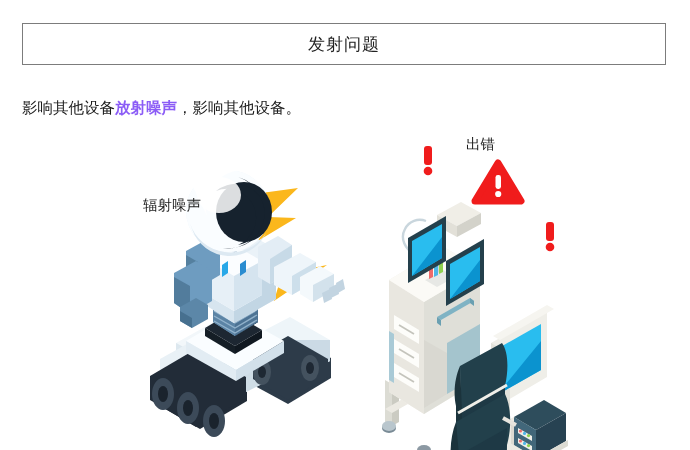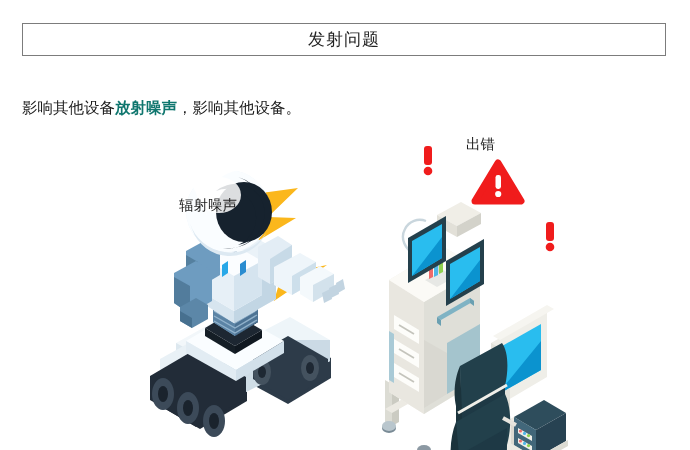--- a/index.html
+++ b/index.html
@@ -21,21 +21,21 @@
     inset: 0;
     background: #ffffff;
   }
 
   
   .title-box {
     position: absolute;
     left: 22px;
     top: 23px;
     width: 644px;
-    height: 33px;
+    height: 42px;
     box-sizing: border-box;
     border: 1px solid #7c7c7c;
     background: #ffffff;
     display: flex;
     align-items: center;
     justify-content: center;
   }
   .title-text {
     font-size: 17px;
     letter-spacing: 1px;
@@ -47,42 +47,42 @@
   .caption {
     position: absolute;
     left: 22px;
     top: 98px;
     font-size: 15.5px;
     line-height: 20px;
     color: #1b1b1b;
     white-space: nowrap;
   }
   .caption .hl {
-    color: #0f766e;
+    color: #8b5cf6;
     font-weight: bold;
   }
 
   
   .stage {
     position: absolute;
     left: 0;
     top: 125px;
     width: 690px;
     height: 325px;
   }
   .stage svg { display: block; }
 
   .label {
     position: absolute;
     font-size: 14.5px;
     color: #1d1d1d;
     line-height: 1;
     white-space: nowrap;
   }
-  .label-noise { left: 143px; top: 73px; margin-left: 36px; }
+  .label-noise { left: 143px; top: 73px; }
   .label-error { left: 466px; top: 12px; }
 </style>
 </head>
 <body>
 
 <div class="page">
 
   <div class="title-box">
     <span class="title-text">发射问题</span>
   </div>

